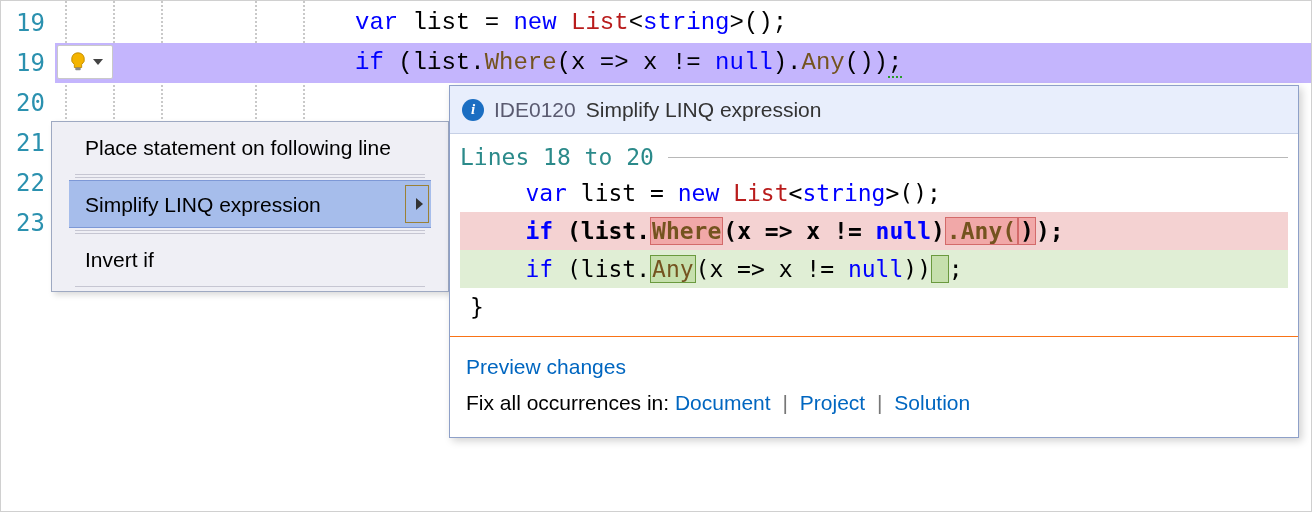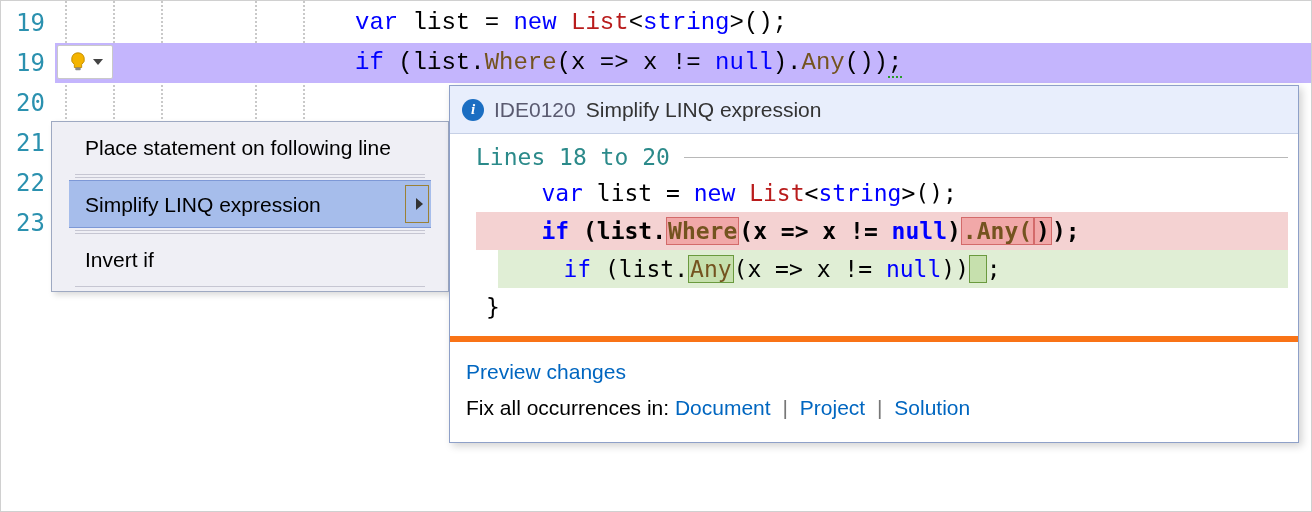--- a/index.html
+++ b/index.html
@@ -154,21 +154,21 @@
   .info-icon {
     width: 22px; height: 22px; border-radius: 50%;
     background: #1b6ec2; color: #fff;
     font-size: 15px; font-weight: bold;
     display: inline-flex; align-items: center; justify-content: center;
     font-family: Georgia, serif; font-style: italic;
   }
   .rule-id { color: #5a5a70; }
   .rule-desc { color: #333; }
   .preview-body {
-    padding: 6px 10px 10px 26px;
+    padding: 6px 10px 10px 10px;
   }
   .lines-header {
     display: flex;
     align-items: center;
     gap: 14px;
     color: #2b8a8a;
     font-family: Consolas, monospace;
     font-size: 23px;
     height: 34px;
   }
@@ -180,26 +180,26 @@
   .diff-line {
     font-family: Consolas, monospace;
     font-size: 23px;
     line-height: 38px;
     height: 38px;
     white-space: pre;
     padding-left: 10px;
     position: relative;
   }
   .diff-line.del { background: #f4d2d2; font-weight: bold; }
-  .diff-line.add { background: #e0eed5; margin-left: 22px; }
+  .diff-line.add { background: #e0eed5; }
   .hl-del { background: #f1a8a8; border: 1px solid #d36a6a; padding: 0 1px; }
   .hl-add { background: #c6e0ad; border: 1px solid #6a9a3e; padding: 0 1px; }
 
   .preview-footer {
-    border-top: 6px solid #f97316;
+    border-top: 1px solid #f97316;
     padding: 12px 20px 16px 16px;
     line-height: 36px;
   }
   .link { color: #0066c0; cursor: pointer; }
   .pipe { color: #777; padding: 0 6px; }
 
   
   .kw { color: #0000ff; }
   .type { color: #b91c1c; }
   .method { color: #74531f; }

